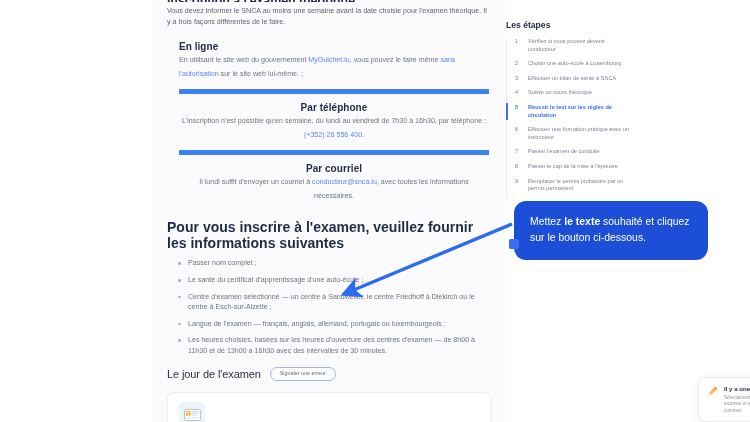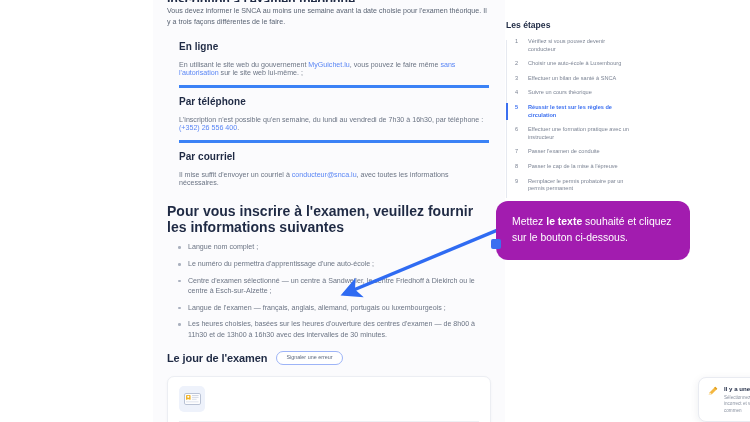--- a/index.html
+++ b/index.html
@@ -39,32 +39,32 @@
   .intro {
     font-size: 7.1px;
     line-height: 11.2px;
     color: #5a6474;
     margin-top: 4px;
     letter-spacing: 0.01px;
   }
 
   
   .methods { margin-top: 13px; padding-left: 12px; padding-right: 2px; }
-  .method + .method { border-top: 3px solid #3b82f6; padding-top: 8px; margin-top: 8px; }
+  .method + .method { border-top: 5px solid #3b82f6; padding-top: 8px; margin-top: 8px; text-align: center; }
   .method h3 {
     font-size: 10px;
     font-weight: bold;
     color: #1f2a44;
     letter-spacing: 0.05px;
   }
   .method p {
     font-size: 7.1px;
-    line-height: 8px;
+    line-height: 14px;
     color: #6b7484;
-    margin-top: 9px;
+    margin-top: 1px;
   }
   a.lnk { color: #5a86f5; text-decoration: none; }
 
   
   .req-title {
     font-size: 14px;
     font-weight: bold;
     color: #1f2a44;
     margin-top: 16px;
     letter-spacing: 0.02px;
@@ -82,21 +82,21 @@
     content: "";
     position: absolute;
     left: 1px; top: 4px;
     width: 2.6px; height: 2.6px;
     border-radius: 50%;
     background: #aab1bf;
   }
 
   
   .day-row { margin-top: 10px; display: flex; align-items: center; gap: 9px; }
-  .day-title { font-size: 11px; font-weight: bold; color: #1f2a44; letter-spacing: -0.1px; text-align: right; }
+  .day-title { font-size: 11px; font-weight: normal; color: #1f2a44; letter-spacing: -0.1px; text-align: right; }
   .report-btn {
     border: 1px solid #9db4f7;
     border-radius: 20px;
     padding: 2.5px 9px;
     font-size: 5.4px;
     color: #5f6b7e;
     background: #ffffff;
     white-space: nowrap;
     line-height: 7px;
   }
@@ -164,23 +164,23 @@
     content: "";
     position: absolute;
     left: -2px; top: -1px;
     width: 1.6px; height: 17px;
     background: #3b6ff0;
   }
 
   
   .callout {
     position: absolute;
-    left: 496px; top: 201px;
+    left: 514px; top: 201px;
     width: 194px;
-    background: #a21caf;
+    background: #1d4ed8;
     color: #ffffff;
     border-radius: 12px;
     padding: 13px 16px 14px 16px;
     font-size: 10.4px;
     line-height: 16px;
     letter-spacing: 0.02px;
   }
   .callout b { font-weight: bold; }
   .callout::after {
     content: "";
@@ -229,30 +229,30 @@
         <p><span>En utilisant le site web du gouvernement </span><a class="lnk" href="#">MyGuichet.lu</a><span>, vous pouvez le faire même </span><a class="lnk" href="#">sans l'autorisation</a><span> sur le site web lui-même.  ;</span></p>
       </div>
 
       <div class="method">
         <h3>Par téléphone</h3>
         <p><span>L'inscription n'est possible qu'en semaine, du lundi au vendredi de 7h30 à 16h30, par téléphone : </span><a class="lnk" href="#">(+352) 26 556 400</a><span>.</span></p>
       </div>
 
       <div class="method">
         <h3>Par courriel</h3>
-        <p><span>Il mise suffit d'envoyer un courriel à </span><a class="lnk" href="#">conducteur@snca.lu</a><span>, avec toutes les informations nécessaires.</span></p>
+        <p><span>Il lundi suffit d'envoyer un courriel à </span><a class="lnk" href="#">conducteur@snca.lu</a><span>, avec toutes les informations nécessaires.</span></p>
       </div>
 
     </div>
 
     <div class="req-title">Pour vous inscrire à l'examen, veuillez fournir les informations suivantes</div>
 
     <ul class="reqs">
-      <li>Langue nom complet ;</li>
-      <li>Le numéro du permettra d'apprentissage d'une auto-école ;</li>
+      <li>Passer nom complet ;</li>
+      <li>Le santé du certificat d'apprentissage d'une auto-école ;</li>
       <li>Centre d'examen sélectionné — un centre à Sandweiler, le centre Friedhoff à Diekirch ou le centre à Esch-sur-Alzette ;</li>
       <li>Langue de l'examen — français, anglais, allemand, portugais ou luxembourgeois ;</li>
       <li>Les heures choisies, basées sur les heures d'ouverture des centres d'examen — de 8h00 à 11h30 et de 13h00 à 16h30 avec des intervalles de 30 minutes.</li>
     </ul>
 
     <div class="day-row">
       <div class="day-title">Le jour de l'examen</div>
       <div class="report-btn">Signaler une erreur</div>
     </div>
 

